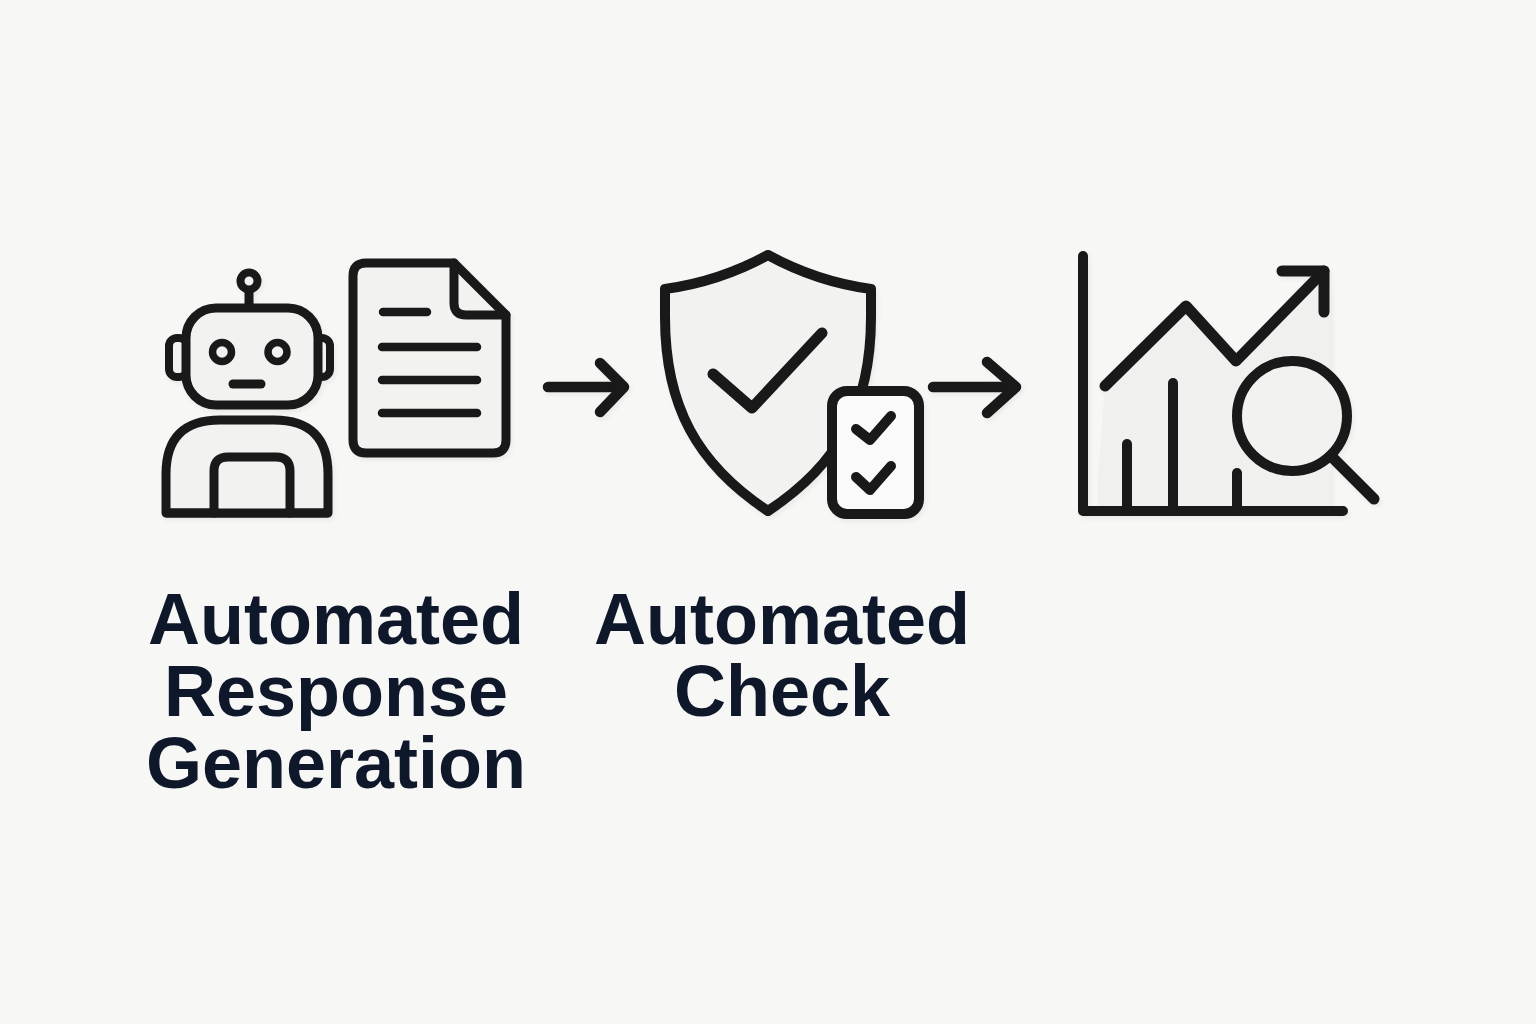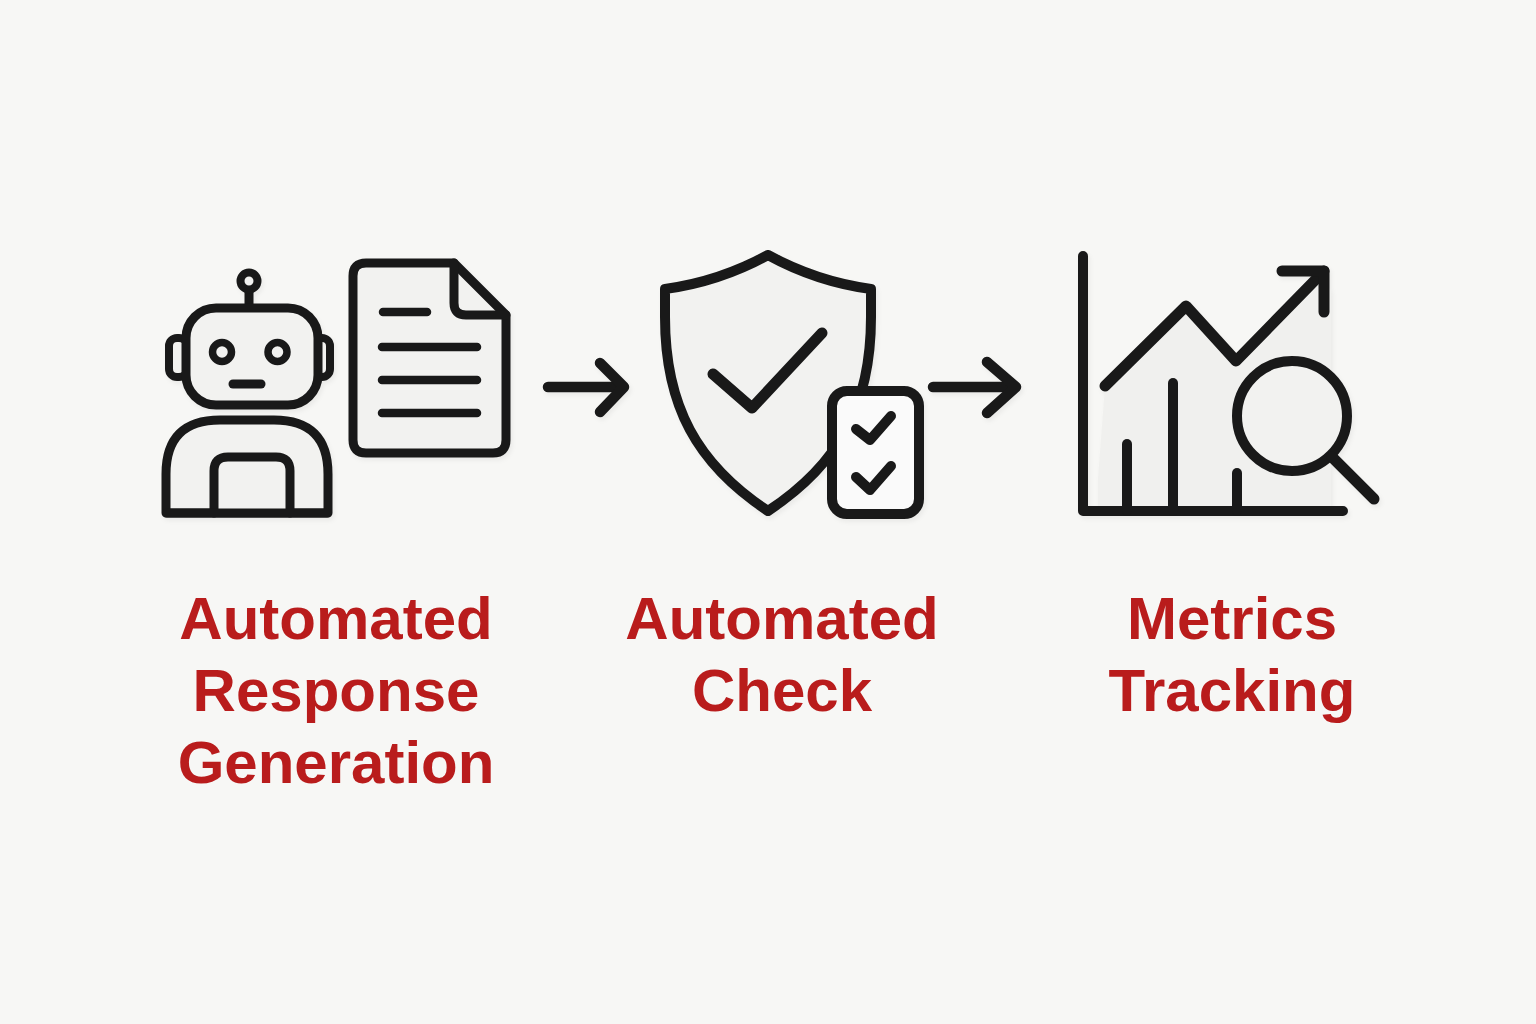--- a/index.html
+++ b/index.html
@@ -15,24 +15,24 @@
     position: absolute;
     overflow: visible;
     filter: drop-shadow(2px 3px 2px rgba(0,0,0,0.05));
   }
   .step-label {
     position: absolute;
     width: 400px;
     top: 583px;
     text-align: center;
     font-weight: 700;
-    font-size: 60px;
+    font-size: 72px;
     line-height: 72px;
     letter-spacing: 0px;
-    color: #b91c1c;
+    color: #0f172a;
     white-space: pre-line;
   }
   .label-1 { left: 136px; }
   .label-2 { left: 582px; }
   .label-3 { left: 1032px; }
 </style>
 </head>
 <body>
 
 <div class="canvas">
@@ -112,16 +112,14 @@
     </g>
   </svg>
 
   <div class="step-label label-1">Automated
 Response
 Generation</div>
 
   <div class="step-label label-2">Automated
 Check</div>
 
-  <div class="step-label label-3">Metrics
-Tracking</div>
 
 </div>
 
 </body></html>

